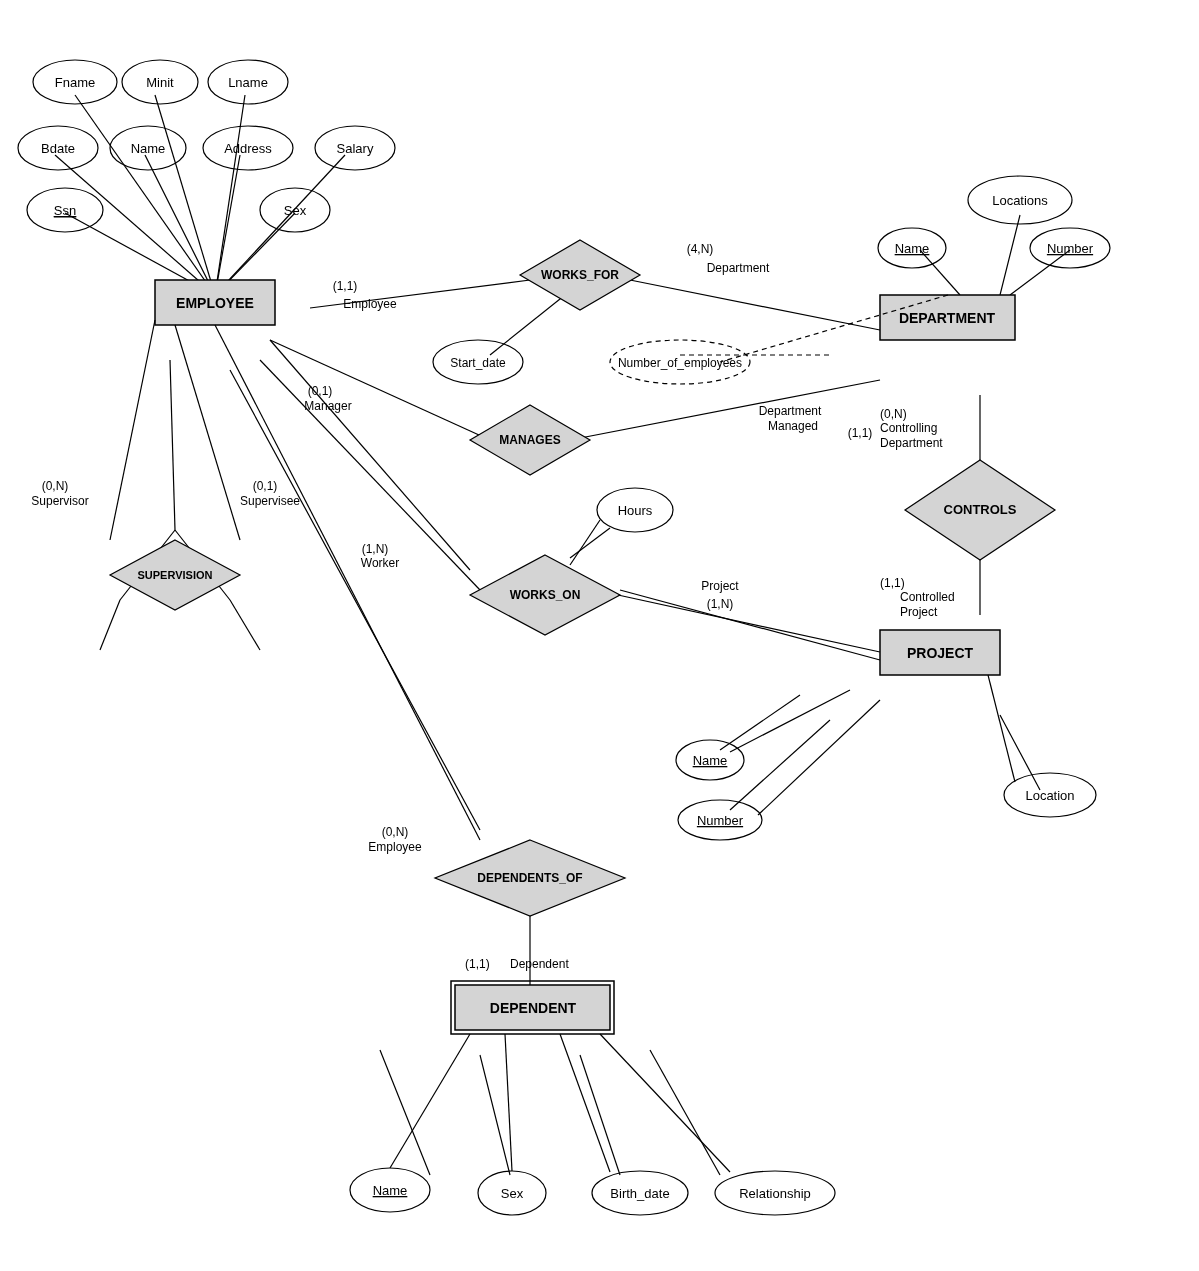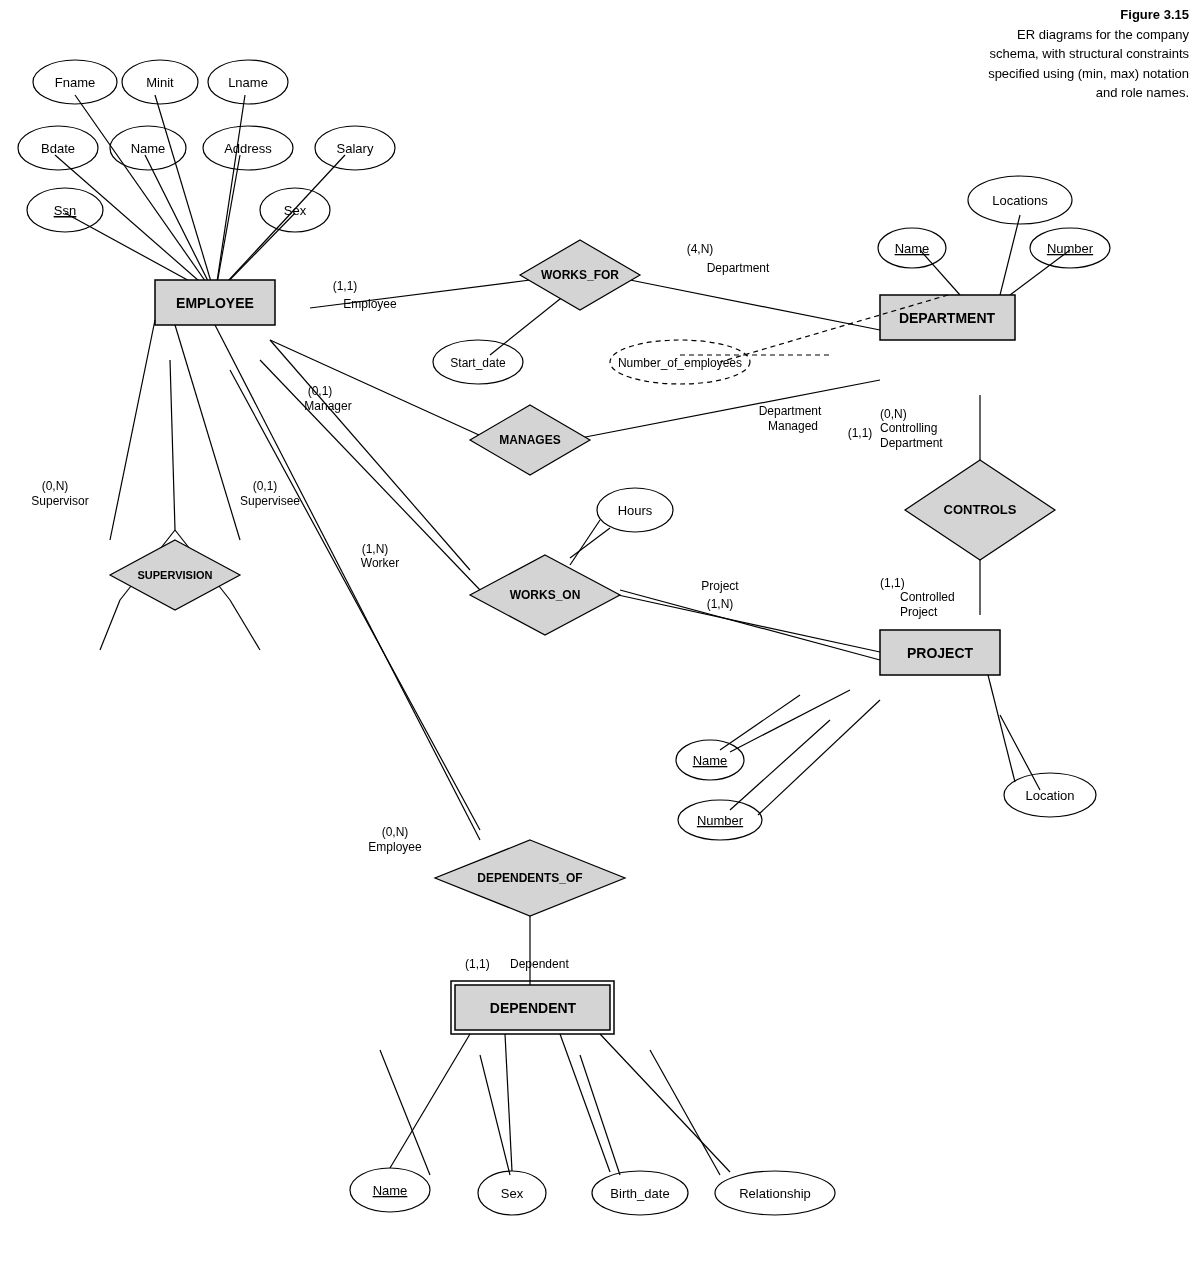--- a/index.html
+++ b/index.html
@@ -32,24 +32,20 @@
       line-height: 1.5;
     }
     .figure-caption strong {
       font-weight: bold;
     }
   </style>
 </head>
 <body>
 
 <div class="diagram-container">
-  <div class="figure-caption">
-    <strong>Figure 3.15</strong><br>
-    <span>ER diagrams for the company<br>schema, with structural constraints<br>specified using (min, max) notation<br>and role names.</span>
-  </div>
 
   <svg class="diagram-svg" viewBox="0 0 1199 1271">
 
     <line x1="75" y1="95" x2="215" y2="295" stroke="#000" stroke-width="1.2"></line>
 
     <line x1="155" y1="95" x2="215" y2="295" stroke="#000" stroke-width="1.2"></line>
 
     <line x1="245" y1="95" x2="215" y2="295" stroke="#000" stroke-width="1.2"></line>
 
     <line x1="55" y1="155" x2="215" y2="295" stroke="#000" stroke-width="1.2"></line>

